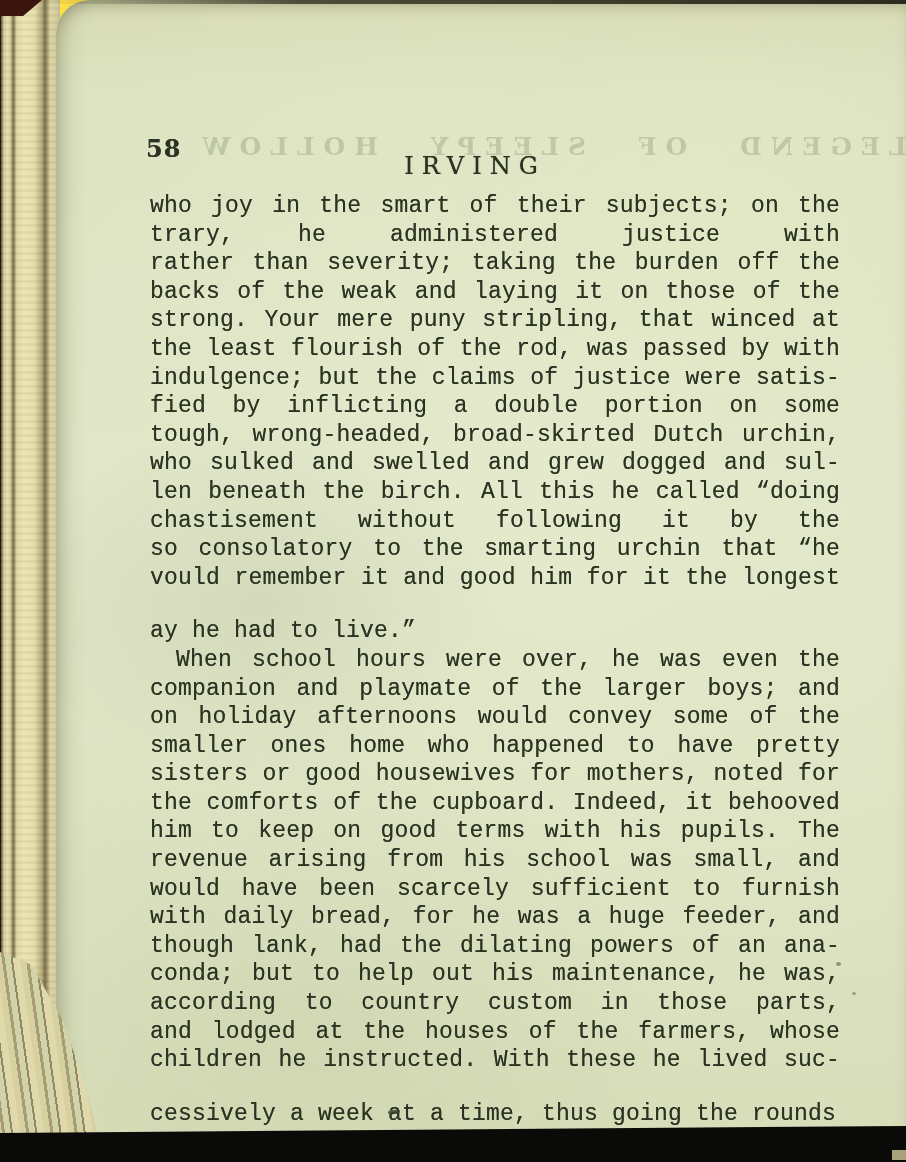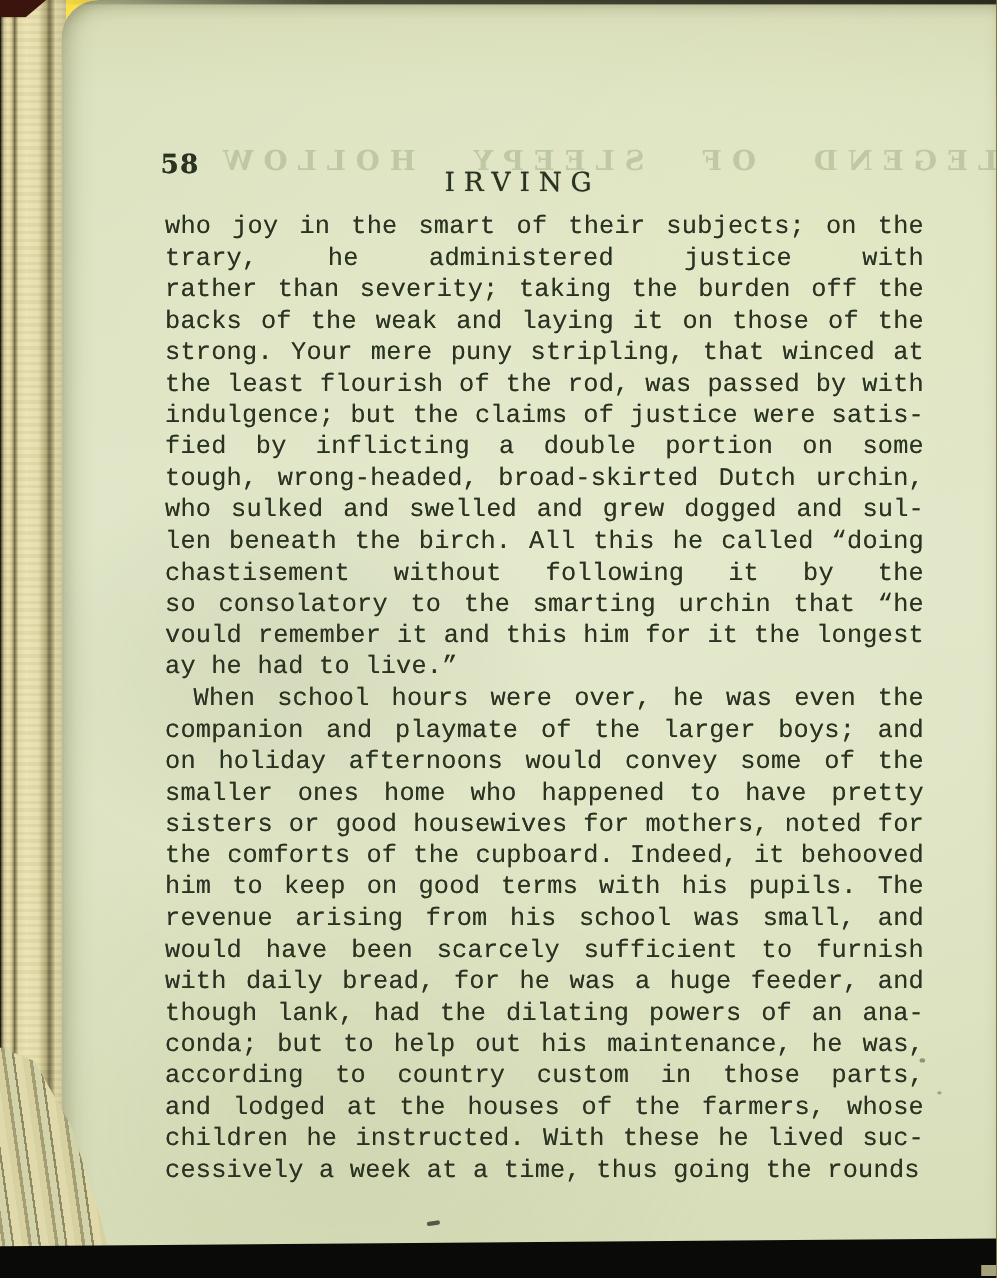--- a/index.html
+++ b/index.html
@@ -85,21 +85,21 @@
     filter:blur(.6px);
     pointer-events:none;
   }
   .body-text{margin-top:24px;font-size:23px;font-family:Liberation Mono, monospace;}
   .line{
     height:28.6px;line-height:28.6px;overflow:hidden;
     text-align:justify;text-align-last:justify;
     letter-spacing:.2px;
     text-shadow:0 0 .6px rgba(42,51,34,.65);
   }
-  .line.end{text-align-last:left;}
+  .line.end{text-align-last:left;margin-top:25px;}
   .line.indent{padding-left:26px;}
   .stray-mark{position:absolute;left:388px;top:1110px;width:12px;height:4px;border-radius:2px;background:#3a4430;transform:rotate(-8deg);opacity:.85;}
   .speck1{position:absolute;left:836px;top:962px;width:5px;height:4px;background:#55614a;border-radius:50%;opacity:.6;}
   .speck2{position:absolute;left:852px;top:992px;width:4px;height:3px;background:#55614a;border-radius:50%;opacity:.5;}
 </style>
 </head>
 <body>
 
 <div class="scene">
 
@@ -126,21 +126,21 @@
           <div class="line">backs of the weak and laying it on those of the</div>
           <div class="line">strong. Your mere puny stripling, that winced at</div>
           <div class="line">the least flourish of the rod, was passed by with</div>
           <div class="line">indulgence; but the claims of justice were satis-</div>
           <div class="line">fied by inflicting a double portion on some little</div>
           <div class="line">tough, wrong-headed, broad-skirted Dutch urchin,</div>
           <div class="line">who sulked and swelled and grew dogged and sul-</div>
           <div class="line">len beneath the birch. All this he called “doing his</div>
           <div class="line">chastisement without following it by the assurance</div>
           <div class="line">so consolatory to the smarting urchin that “he</div>
-          <div class="line">vould remember it and this him for it the longest</div>
+          <div class="line">vould remember it and good him for it the longest</div>
           <div class="line end">ay he had to live.”</div>
         </div>
         <div>
           <div class="line indent">When school hours were over, he was even the</div>
           <div class="line">companion and playmate of the larger boys; and</div>
           <div class="line">on holiday afternoons would convey some of the</div>
           <div class="line">smaller ones home who happened to have pretty</div>
           <div class="line">sisters or good housewives for mothers, noted for</div>
           <div class="line">the comforts of the cupboard. Indeed, it behooved</div>
           <div class="line">him to keep on good terms with his pupils. The</div>

